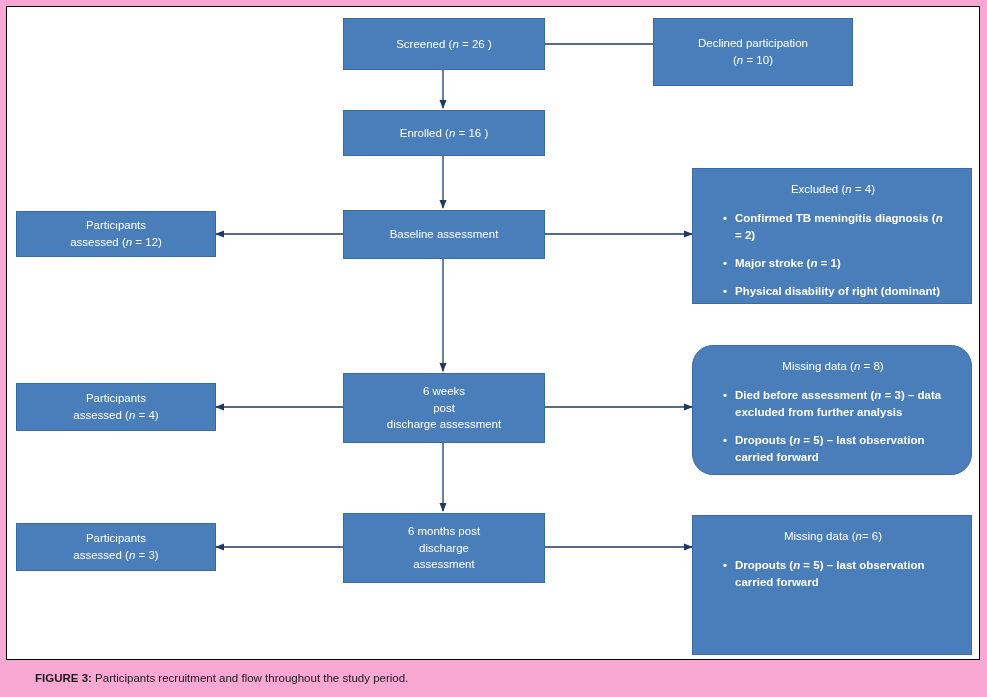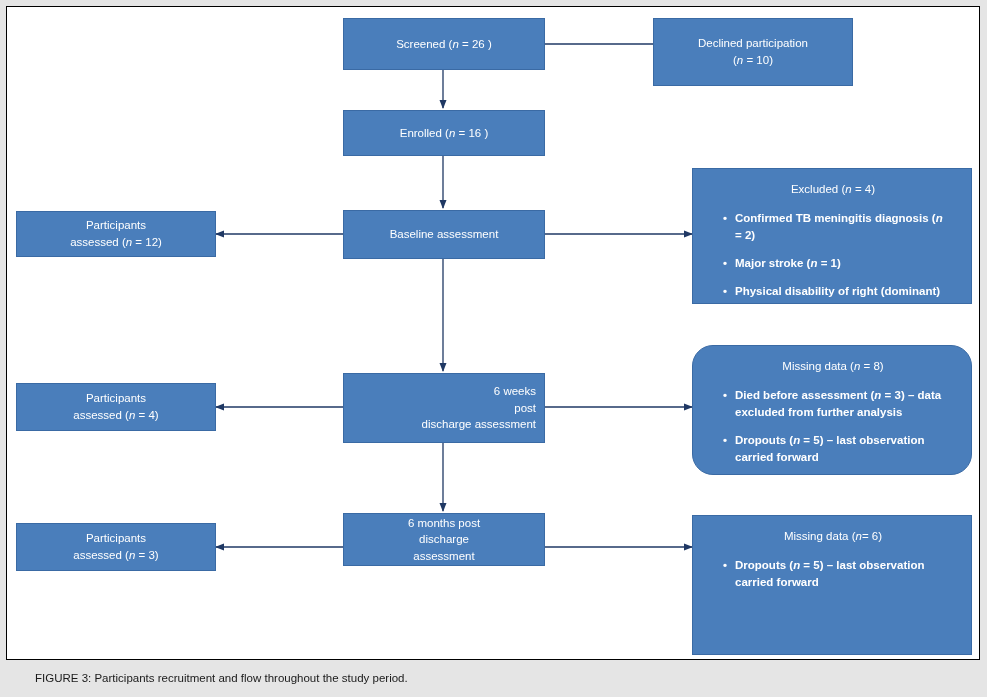--- a/index.html
+++ b/index.html
@@ -8,21 +8,21 @@
     padding: 0;
     background: #ffffff;
   }
   body {
     font-family: "Liberation Sans", sans-serif;
   }
   #page {
     position: relative;
     width: 987px;
     height: 697px;
-    background: #e5e5e5;
+    background: #f9a8d4;
     overflow: hidden;
   }
   
   #figure-frame {
     position: absolute;
     left: 6px;
     top: 6px;
     width: 974px;
     height: 654px;
     border: 1px solid #000000;
@@ -103,21 +103,21 @@
   #caption {
     position: absolute;
     left: 7px;
     top: 671px;
     width: 960px;
     font-size: 11.5px;
     color: #1a1a1a;
     line-height: 1.3;
   }
   #caption .cap-label {
-    font-weight: normal;
+    font-weight: bold;
     padding-left: 28px;
   }
 </style>
 </head>
 <body>
 
 <div id="page">
 
   <div id="figure-frame"></div>
 
@@ -186,40 +186,40 @@
 
     <div class="node detail" style="left:692px; top:168px; width:280px; height:136px;">
       <span class="heading">Excluded (<em class="ital">n</em> = 4)</span>
       <ul>
         <li>Confirmed TB meningitis diagnosis (<em class="ital">n</em> = 2)</li>
         <li>Major stroke (<em class="ital">n</em> = 1)</li>
         <li>Physical disability of right (dominant) leg (<em class="ital">n</em> = 1)</li>
       </ul>
     </div>
 
-    <div class="node" style="left:343px; top:373px; width:202px; height:70px;align-items:flex-end;">
+    <div class="node" style="left:343px; top:373px; width:202px; height:70px;">
       <span class="line">6 weeks</span>
       <span class="line">post</span>
       <span class="line">discharge assessment</span>
     </div>
 
     <div class="node" style="left:16px; top:383px; width:200px; height:48px;">
       <span class="line">Participants</span>
       <span class="line">assessed (<em class="ital">n</em> = 4)</span>
     </div>
 
     <div class="node detail" style="left:692px; top:345px; width:280px; height:130px;border-radius:21px;">
       <span class="heading">Missing data (<em class="ital">n</em> = 8)</span>
       <ul>
         <li>Died before assessment (<em class="ital">n</em> = 3) – data excluded from further analysis</li>
         <li>Dropouts (<em class="ital">n</em> = 5) – last observation carried forward</li>
       </ul>
     </div>
 
-    <div class="node" style="left:343px; top:513px; width:202px; height:53px;">
+    <div class="node" style="left:343px; top:513px; width:202px; height:70px;">
       <span class="line">6 months post</span>
       <span class="line">discharge</span>
       <span class="line">assessment</span>
     </div>
 
     <div class="node" style="left:16px; top:523px; width:200px; height:48px;">
       <span class="line">Participants</span>
       <span class="line">assessed (<em class="ital">n</em> = 3)</span>
     </div>
 

